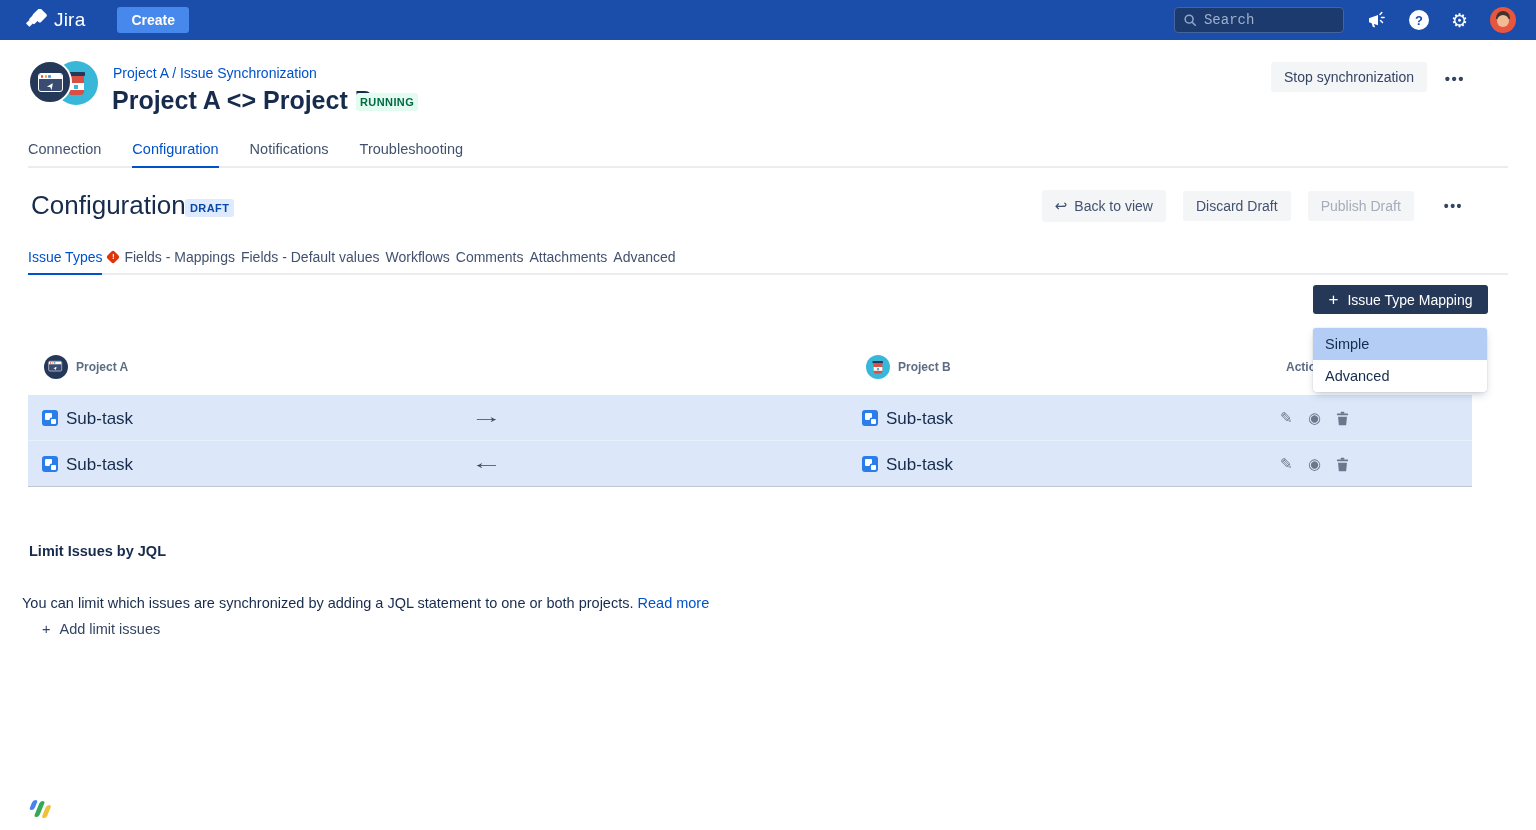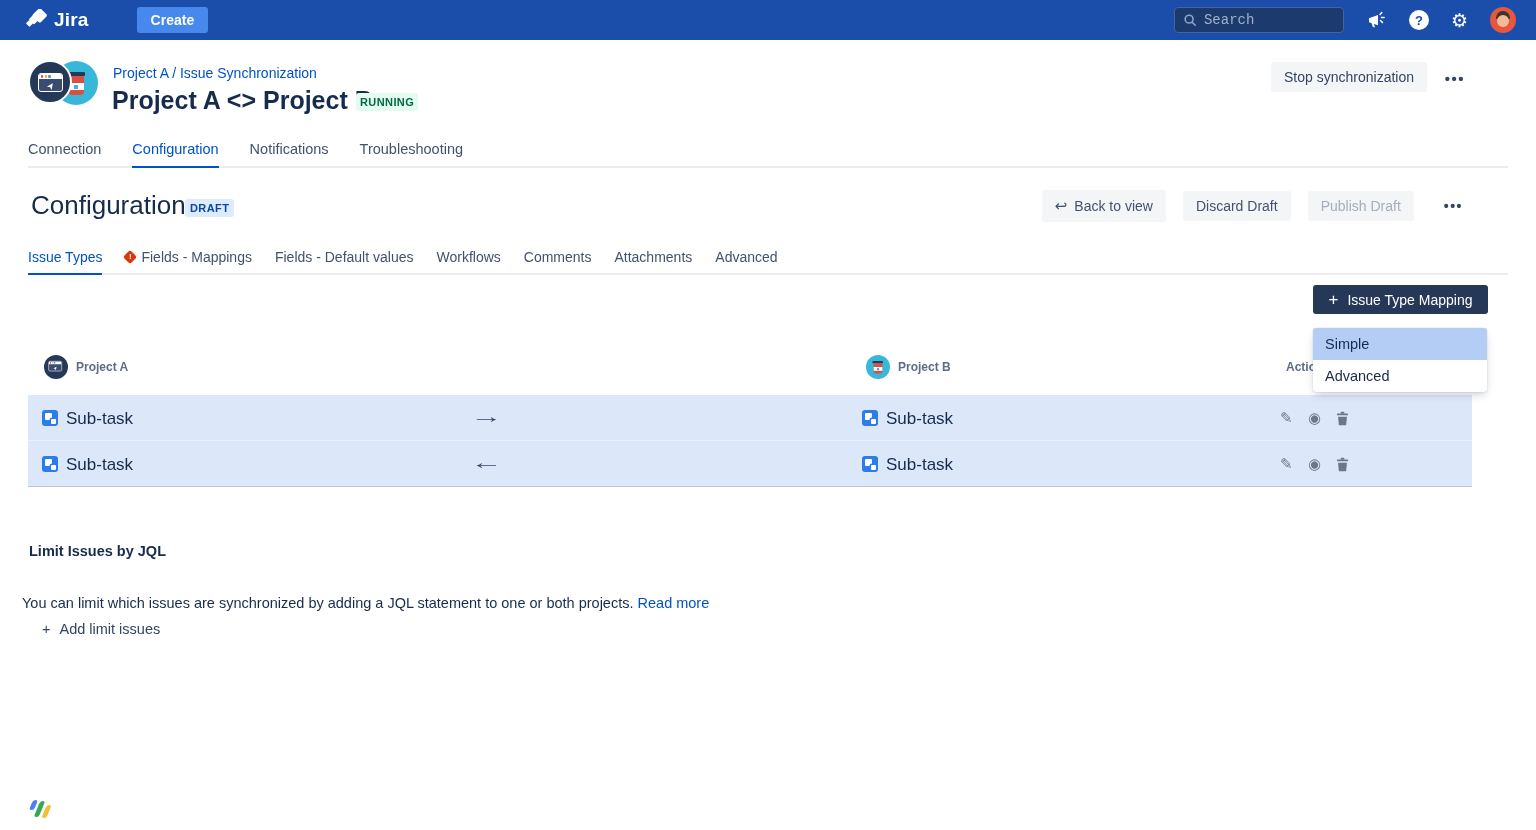--- a/index.html
+++ b/index.html
@@ -3,26 +3,26 @@
 <meta charset="utf-8">
 <style>
   * { margin:0; padding:0; box-sizing:border-box; }
   body { font-family:"Liberation Sans", sans-serif; background:#fff; }
   .page { position:relative; width:1536px; height:830px; background:#fff; overflow:hidden; }
 
   
   .nav { position:absolute; top:0; left:0; width:1536px; height:40px; background:#1b4dab;
          display:flex; align-items:center; color:#fff; }
   .brand { display:flex; align-items:center; gap:6px; margin-left:26px; cursor:pointer; }
-  .brand-label { font-size:19px; font-weight:700; letter-spacing:.2px; }
+  .brand-label { font-size:19px; font-weight:400; letter-spacing:.2px; }
   .nav-items { display:flex; align-items:center; gap:34px; margin-left:44px; }
   .nav-item { display:flex; align-items:center; font-size:14.5px; color:#e8effb; cursor:pointer; }
   .chev { width:7px; height:7px; border-right:1.8px solid #cfe0fa; border-bottom:1.8px solid #cfe0fa;
           transform:rotate(45deg) translate(-1px,-1px); margin-left:9px; margin-bottom:3px; }
-  .create-btn { margin-left:48px; background:#4688ec; color:#fff; font-size:14px; font-weight:bold;
+  .create-btn { margin-left:32px; background:#4688ec; color:#fff; font-size:14px; font-weight:bold;
           padding:5px 14px; border-radius:3px; border:none; cursor:pointer; font-family:inherit; }
   .nav-right { margin-left:auto; display:flex; align-items:center; gap:22px; padding-right:20px; }
   .search-box { display:flex; align-items:center; width:170px; height:26px; background:#1c3a6d;
           border:1px solid #47639b; border-radius:4px; padding:0 8px; gap:7px; }
   .search-box input { background:transparent; border:none; outline:none; color:#dce7f8;
           font-size:14px; width:120px; font-family:Liberation Mono, monospace; }
   .search-box input::placeholder { color:#9fb0cc; }
   .icon-btn { cursor:pointer; display:flex; align-items:center; justify-content:center; }
   .q-circle { width:20px; height:20px; background:#fff; border-radius:50%; color:#1b4dab;
           font-weight:bold; font-size:13px; display:flex; align-items:center; justify-content:center; }
@@ -64,21 +64,21 @@
   
   .config-title { position:absolute; left:31px; top:190px; font-size:26px; font-weight:500; color:#172b4d; }
   .draft-badge { position:absolute; left:185px; top:199px; background:#deebff; color:#0747a6;
           font-size:11px; font-weight:bold; letter-spacing:.4px; padding:3px 5px; border-radius:3px; }
   .config-actions { position:absolute; right:60px; top:190px; display:flex; align-items:center; gap:17px; }
   .back-icon { margin-right:7px; font-size:15px; }
   .btn.disabled { color:#a5adba; cursor:default; }
 
   
   .subtabs { position:absolute; left:28px; top:249px; width:1480px; border-bottom:2px solid #ebecf0;
-          display:flex; gap:23px; align-items:center; }
+          display:flex; gap:6px; align-items:center; }
   .subtab { font-size:14px; color:#42526e; padding-bottom:8px; cursor:pointer; display:flex; align-items:center; }
   .subtab.active { color:#0052cc; border-bottom:2px solid #0052cc; margin-bottom:-2px; }
   .err-icon { width:10px; height:10px; background:#de350b; border-radius:2.5px; transform:rotate(45deg);
           display:inline-flex; align-items:center; justify-content:center; margin-right:6px; }
   .err-icon span { transform:rotate(-45deg); color:#fff; font-size:8px; font-weight:bold; line-height:1; }
 
   
   .add-map-btn { position:absolute; left:1313px; top:285px; width:175px; height:29px; background:#253858;
           color:#fff; border:none; border-radius:3px; font-size:14px; font-family:inherit; cursor:pointer;
           display:flex; align-items:center; justify-content:center; gap:9px; }

